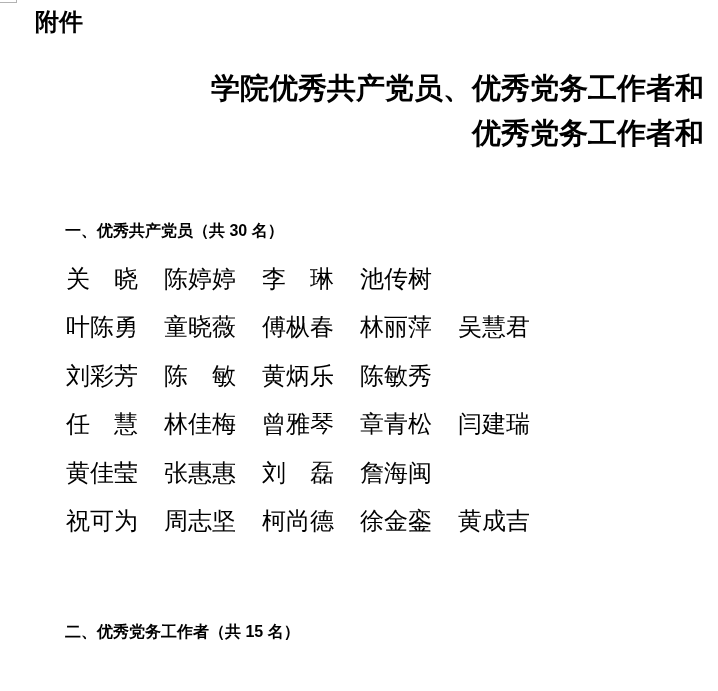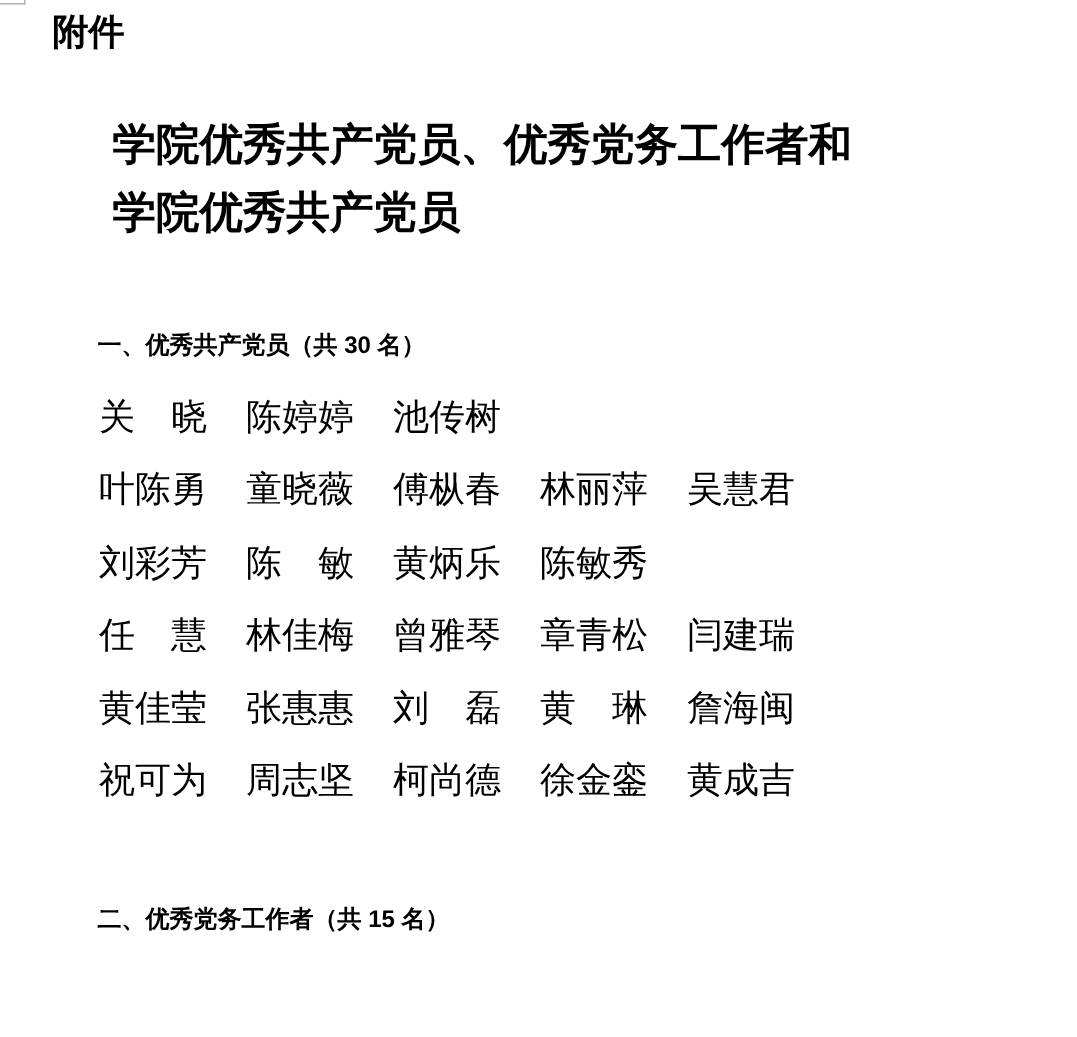--- a/index.html
+++ b/index.html
@@ -36,35 +36,35 @@
     font-weight: bold;
     font-size: 24px;
     line-height: 32px;
     white-space: nowrap;
   }
   .title {
     position: absolute;
     top: 66px;
     left: 65px;
     width: 639px;
-    margin: 10px;
-    text-align: left;
-    font-family: Liberation Mono, monospace;
+    margin: 0;
+    text-align: right;
+    font-family: Liberation Sans, sans-serif;
     font-weight: bold;
     font-size: 29px;
     line-height: 45px;
   }
   .sections {
     position: absolute;
     top: 215px;
     left: 65px;
     width: 620px;
   }
   .section + .section {
-    margin-top: 61px;
+    margin-top: 79px;
   }
   .section-heading {
     font-family: "Liberation Sans", "DejaVu Sans", sans-serif;
     font-weight: bold;
     font-size: 16px;
     height: 31px;
     line-height: 31px;
     white-space: nowrap;
   }
   .name-row {
@@ -87,29 +87,30 @@
 </head>
 <body>
 
 <div class="page">
   <div class="corner-mark"></div>
 
   <div class="attachment">附件</div>
 
   <h1 class="title">
     <span>学院优秀共产党员、优秀党务工作者和</span><br>
-    <span>学院优秀共产党员</span>
+    <span>优秀党务工作者和</span>
   </h1>
 
   <div class="sections" id="sections">
       <div class="section">
         <div class="section-heading">一、优秀共产党员（共 30 名）</div>
         <div class="name-row">
           <span class="name-cell">关　晓</span>
           <span class="name-cell">陈婷婷</span>
+          <span class="name-cell">李　琳</span>
           <span class="name-cell">池传树</span>
         </div>
         <div class="name-row">
           <span class="name-cell">叶陈勇</span>
           <span class="name-cell">童晓薇</span>
           <span class="name-cell">傅枞春</span>
           <span class="name-cell">林丽萍</span>
           <span class="name-cell">吴慧君</span>
         </div>
         <div class="name-row">
@@ -122,21 +123,20 @@
           <span class="name-cell">任　慧</span>
           <span class="name-cell">林佳梅</span>
           <span class="name-cell">曾雅琴</span>
           <span class="name-cell">章青松</span>
           <span class="name-cell">闫建瑞</span>
         </div>
         <div class="name-row">
           <span class="name-cell">黄佳莹</span>
           <span class="name-cell">张惠惠</span>
           <span class="name-cell">刘　磊</span>
-          <span class="name-cell">黄　琳</span>
           <span class="name-cell">詹海闽</span>
         </div>
         <div class="name-row">
           <span class="name-cell">祝可为</span>
           <span class="name-cell">周志坚</span>
           <span class="name-cell">柯尚德</span>
           <span class="name-cell">徐金銮</span>
           <span class="name-cell">黄成吉</span>
         </div>
       </div>

